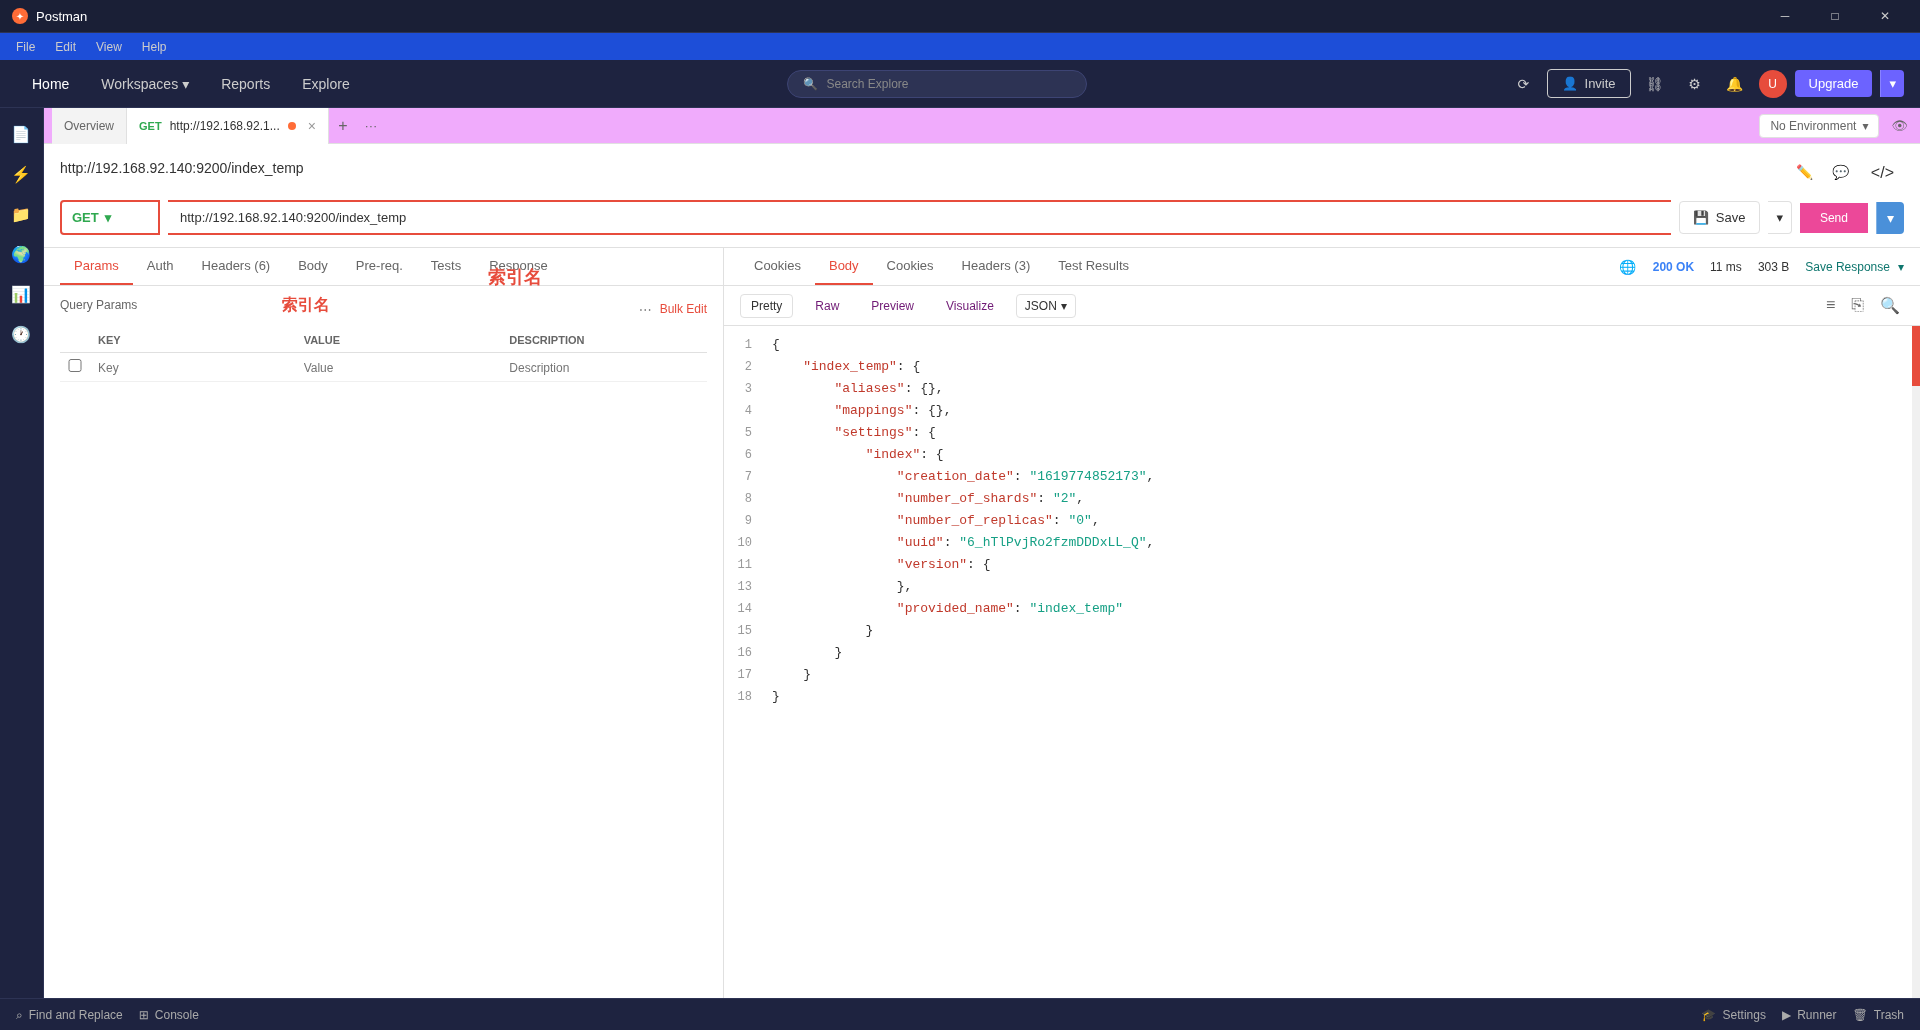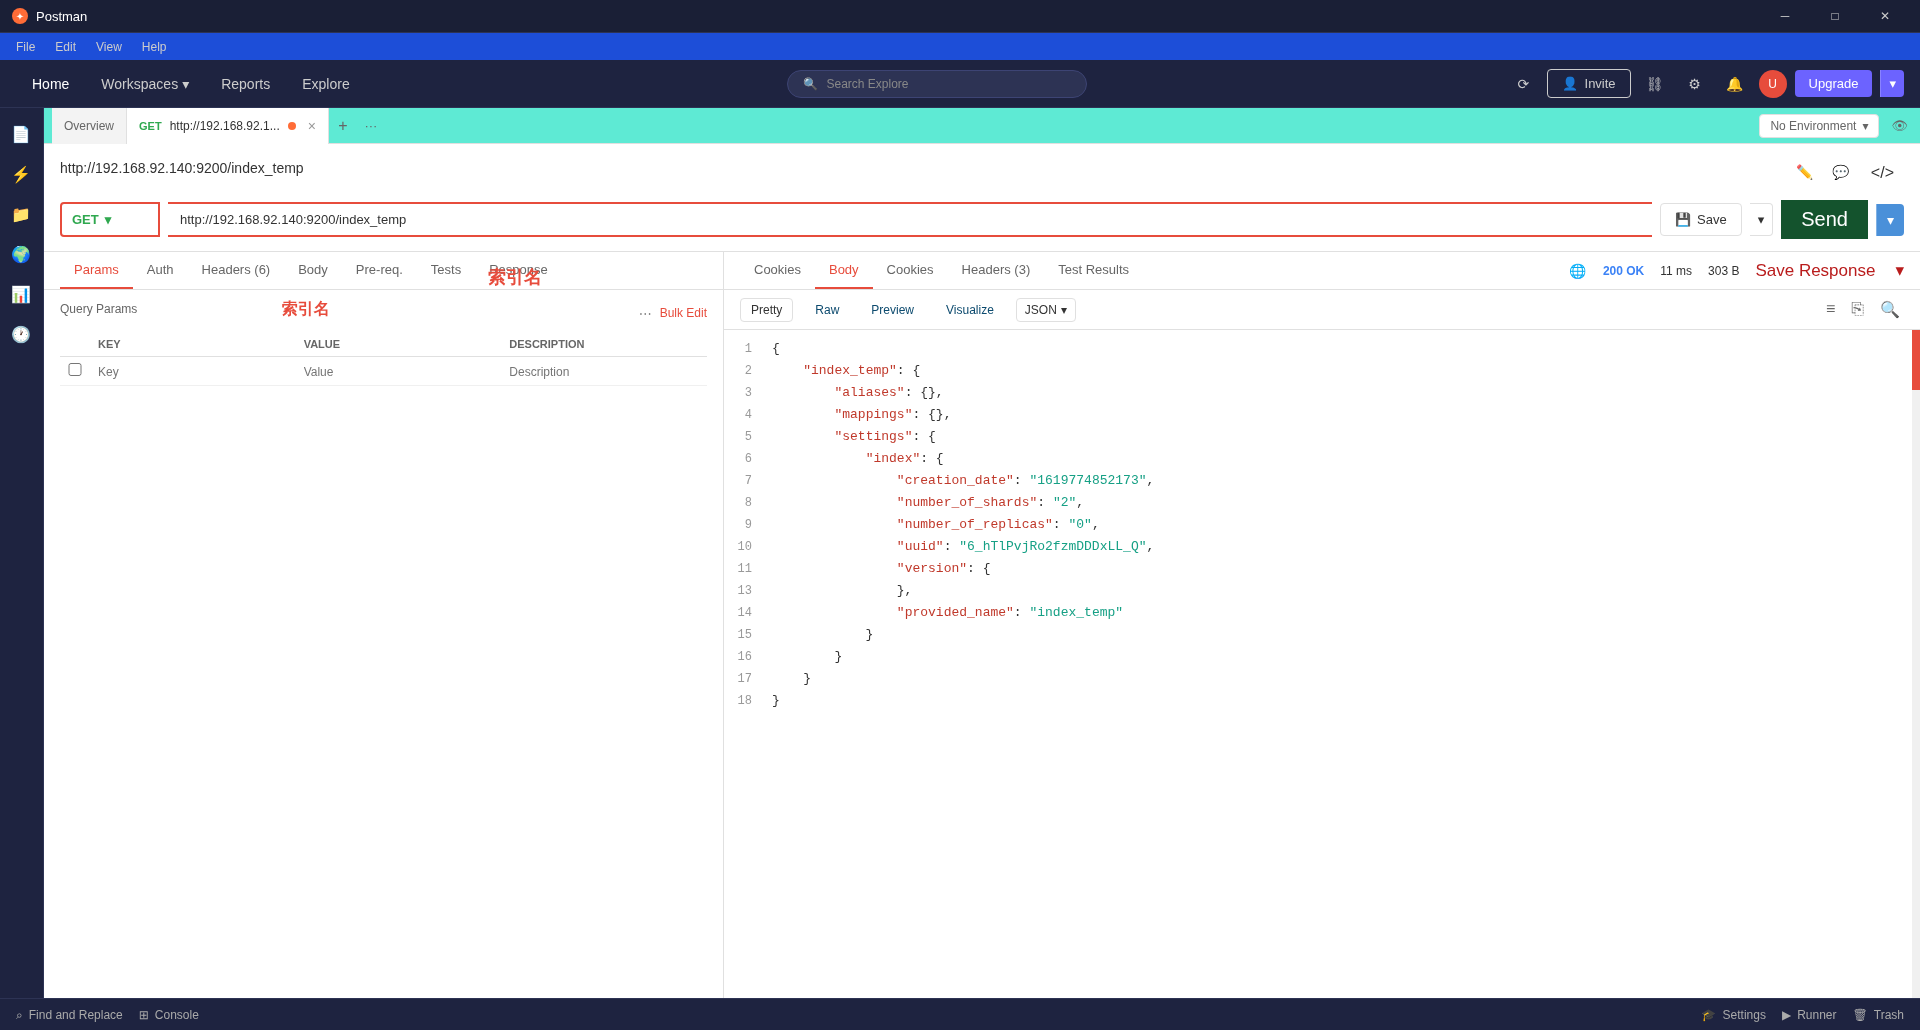--- a/index.html
+++ b/index.html
@@ -34,40 +34,40 @@
 
     
     .sidebar { width: 44px; background: #1e2340; display: flex; flex-direction: column; align-items: center; padding: 8px 0; gap: 4px; border-right: 1px solid #2d3354; }
     .sidebar-icon { width: 36px; height: 36px; display: flex; align-items: center; justify-content: center; cursor: pointer; border-radius: 4px; color: #888; font-size: 16px; }
     .sidebar-icon.active { color: #ff6c37; }
 
     
     .main { flex: 1; background: #fff; display: flex; flex-direction: column; overflow: hidden; }
 
     
-    .tabs-bar { height: 36px; background: #5eead4; display: flex; align-items: center; padding: 0 8px; gap: 0; border-bottom: 1px solid #e0e0e0; }
+    .tabs-bar { height: 36px; background: #f0abfc; display: flex; align-items: center; padding: 0 8px; gap: 0; border-bottom: 1px solid #e0e0e0; }
     .tab { height: 36px; display: flex; align-items: center; padding: 0 12px; font-size: 12px; color: #666; cursor: pointer; gap: 8px; border-right: 1px solid #e0e0e0; background: #f3f3f3; }
     .tab.active { background: #fff; color: #333; }
     .tab-method { font-size: 11px; font-weight: 600; color: #2fa84f; }
     .tab-url { color: #333; font-size: 12px; max-width: 160px; overflow: hidden; text-overflow: ellipsis; white-space: nowrap; }
     .tab-dot { width: 8px; height: 8px; border-radius: 50%; background: #ff6c37; }
     .tab-close { color: #999; font-size: 14px; margin-left: 4px; }
     .tab-add { width: 28px; height: 28px; display: flex; align-items: center; justify-content: center; cursor: pointer; color: #666; font-size: 16px; border-radius: 4px; }
     .tab-more { width: 28px; height: 28px; display: flex; align-items: center; justify-content: center; cursor: pointer; color: #666; }
     .env-selector { margin-left: auto; display: flex; align-items: center; gap: 8px; }
     .env-dropdown { background: #fff; border: 1px solid #e0e0e0; border-radius: 4px; padding: 4px 10px; font-size: 12px; color: #666; display: flex; align-items: center; gap: 6px; cursor: pointer; }
     .env-eye { color: #666; cursor: pointer; padding: 4px; }
 
     
     .request-area { padding: 12px 16px; border-bottom: 1px solid #e0e0e0; }
     .request-title { font-size: 14px; font-weight: 500; color: #333; margin-bottom: 10px; }
     .request-row { display: flex; align-items: center; gap: 8px; }
     .method-select { border: 2px solid #e74c3c; border-radius: 4px 0 0 4px; padding: 8px 10px; font-size: 13px; font-weight: 600; color: #2fa84f; background: #fff; cursor: pointer; display: flex; align-items: center; gap: 6px; width: 100px; }
     .url-input { flex: 1; border: 2px solid #e74c3c; border-left: none; border-right: none; padding: 8px 12px; font-size: 13px; color: #333; outline: none; }
-    .send-btn { background: #14532d; color: #fff; border: none; padding: 8px 20px; font-size: 20px; font-weight: 500; cursor: pointer; border-radius: 0 0 0 0; display: flex; align-items: center; }
+    .send-btn { background: #ec4899; color: #fff; border: none; padding: 8px 20px; font-size: 12px; font-weight: 500; cursor: pointer; border-radius: 0 0 0 0; display: flex; align-items: center; }
     .send-btn-dropdown { background: #4a90d9; color: #fff; border: none; padding: 8px 10px; font-size: 14px; cursor: pointer; border-left: 1px solid rgba(255,255,255,0.3); border-radius: 0 4px 4px 0; }
     .save-btn { background: #fff; border: 1px solid #e0e0e0; color: #333; padding: 8px 14px; font-size: 13px; cursor: pointer; border-radius: 4px; display: flex; align-items: center; gap: 6px; }
     .save-dropdown { background: #fff; border: 1px solid #e0e0e0; border-left: none; color: #333; padding: 8px 8px; font-size: 13px; cursor: pointer; border-radius: 0 4px 4px 0; }
     .code-btn { background: #fff; border: 1px solid #e0e0e0; color: #333; padding: 8px 10px; font-size: 13px; cursor: pointer; border-radius: 4px; }
 
     
     .params-tabs { display: flex; align-items: center; padding: 0 16px; border-bottom: 1px solid #e0e0e0; gap: 0; }
     .param-tab { padding: 10px 14px; font-size: 13px; color: #666; cursor: pointer; border-bottom: 2px solid transparent; }
     .param-tab.active { color: #e74c3c; border-bottom: 2px solid #e74c3c; }
 
@@ -79,25 +79,25 @@
     .params-table td { padding: 6px 8px; border-bottom: 1px solid #f0f0f0; }
     .params-table td input { border: none; outline: none; font-size: 12px; color: #999; width: 100%; }
     .bulk-edit { color: #e74c3c; font-size: 12px; cursor: pointer; margin-left: auto; }
     .response-tabs-bar { display: flex; align-items: center; padding: 0 16px; border-bottom: 1px solid #e0e0e0; }
     .response-tab { padding: 10px 14px; font-size: 13px; color: #666; cursor: pointer; border-bottom: 2px solid transparent; }
     .response-tab.active { color: #e74c3c; border-bottom: 2px solid #e74c3c; }
     .response-status { margin-left: auto; display: flex; align-items: center; gap: 16px; font-size: 12px; }
     .status-ok { color: #3b82f6; font-weight: 600; }
     .status-time { color: #333; }
     .status-size { color: #333; }
-    .save-response-btn { color: #b91c1c; font-size: 17px; cursor: pointer; display: flex; align-items: center; gap: 20px; }
+    .save-response-btn { color: #0f766e; font-size: 12px; cursor: pointer; display: flex; align-items: center; gap: 8px; }
 
     
     .response-toolbar { display: flex; align-items: center; padding: 6px 16px; border-bottom: 1px solid #e0e0e0; gap: 12px; }
-    .view-btn { padding: 4px 10px; font-size: 12px; color: #0c4a6e; cursor: pointer; border-radius: 4px; border: none; background: transparent; }
+    .view-btn { padding: 4px 10px; font-size: 12px; color: #701a75; cursor: pointer; border-radius: 4px; border: none; background: transparent; }
     .view-btn.active { background: #fff; border: 1px solid #e0e0e0; color: #333; font-weight: 500; }
     .json-select { border: 1px solid #e0e0e0; border-radius: 4px; padding: 4px 8px; font-size: 12px; color: #333; background: #fff; cursor: pointer; display: flex; align-items: center; gap: 4px; }
     .toolbar-right { margin-left: auto; display: flex; gap: 8px; }
     .toolbar-icon-btn { color: #666; cursor: pointer; padding: 4px; font-size: 16px; }
 
     
     .code-area { flex: 1; overflow-y: auto; background: #fff; font-family: 'Courier New', monospace; font-size: 13px; padding: 8px 0; position: relative; }
     .code-line { display: flex; align-items: flex-start; min-height: 22px; }
     .line-num { width: 40px; text-align: right; padding-right: 12px; color: #999; font-size: 12px; user-select: none; flex-shrink: 0; line-height: 22px; }
     .line-content { flex: 1; padding-left: 8px; white-space: pre; line-height: 22px; color: #333; }

